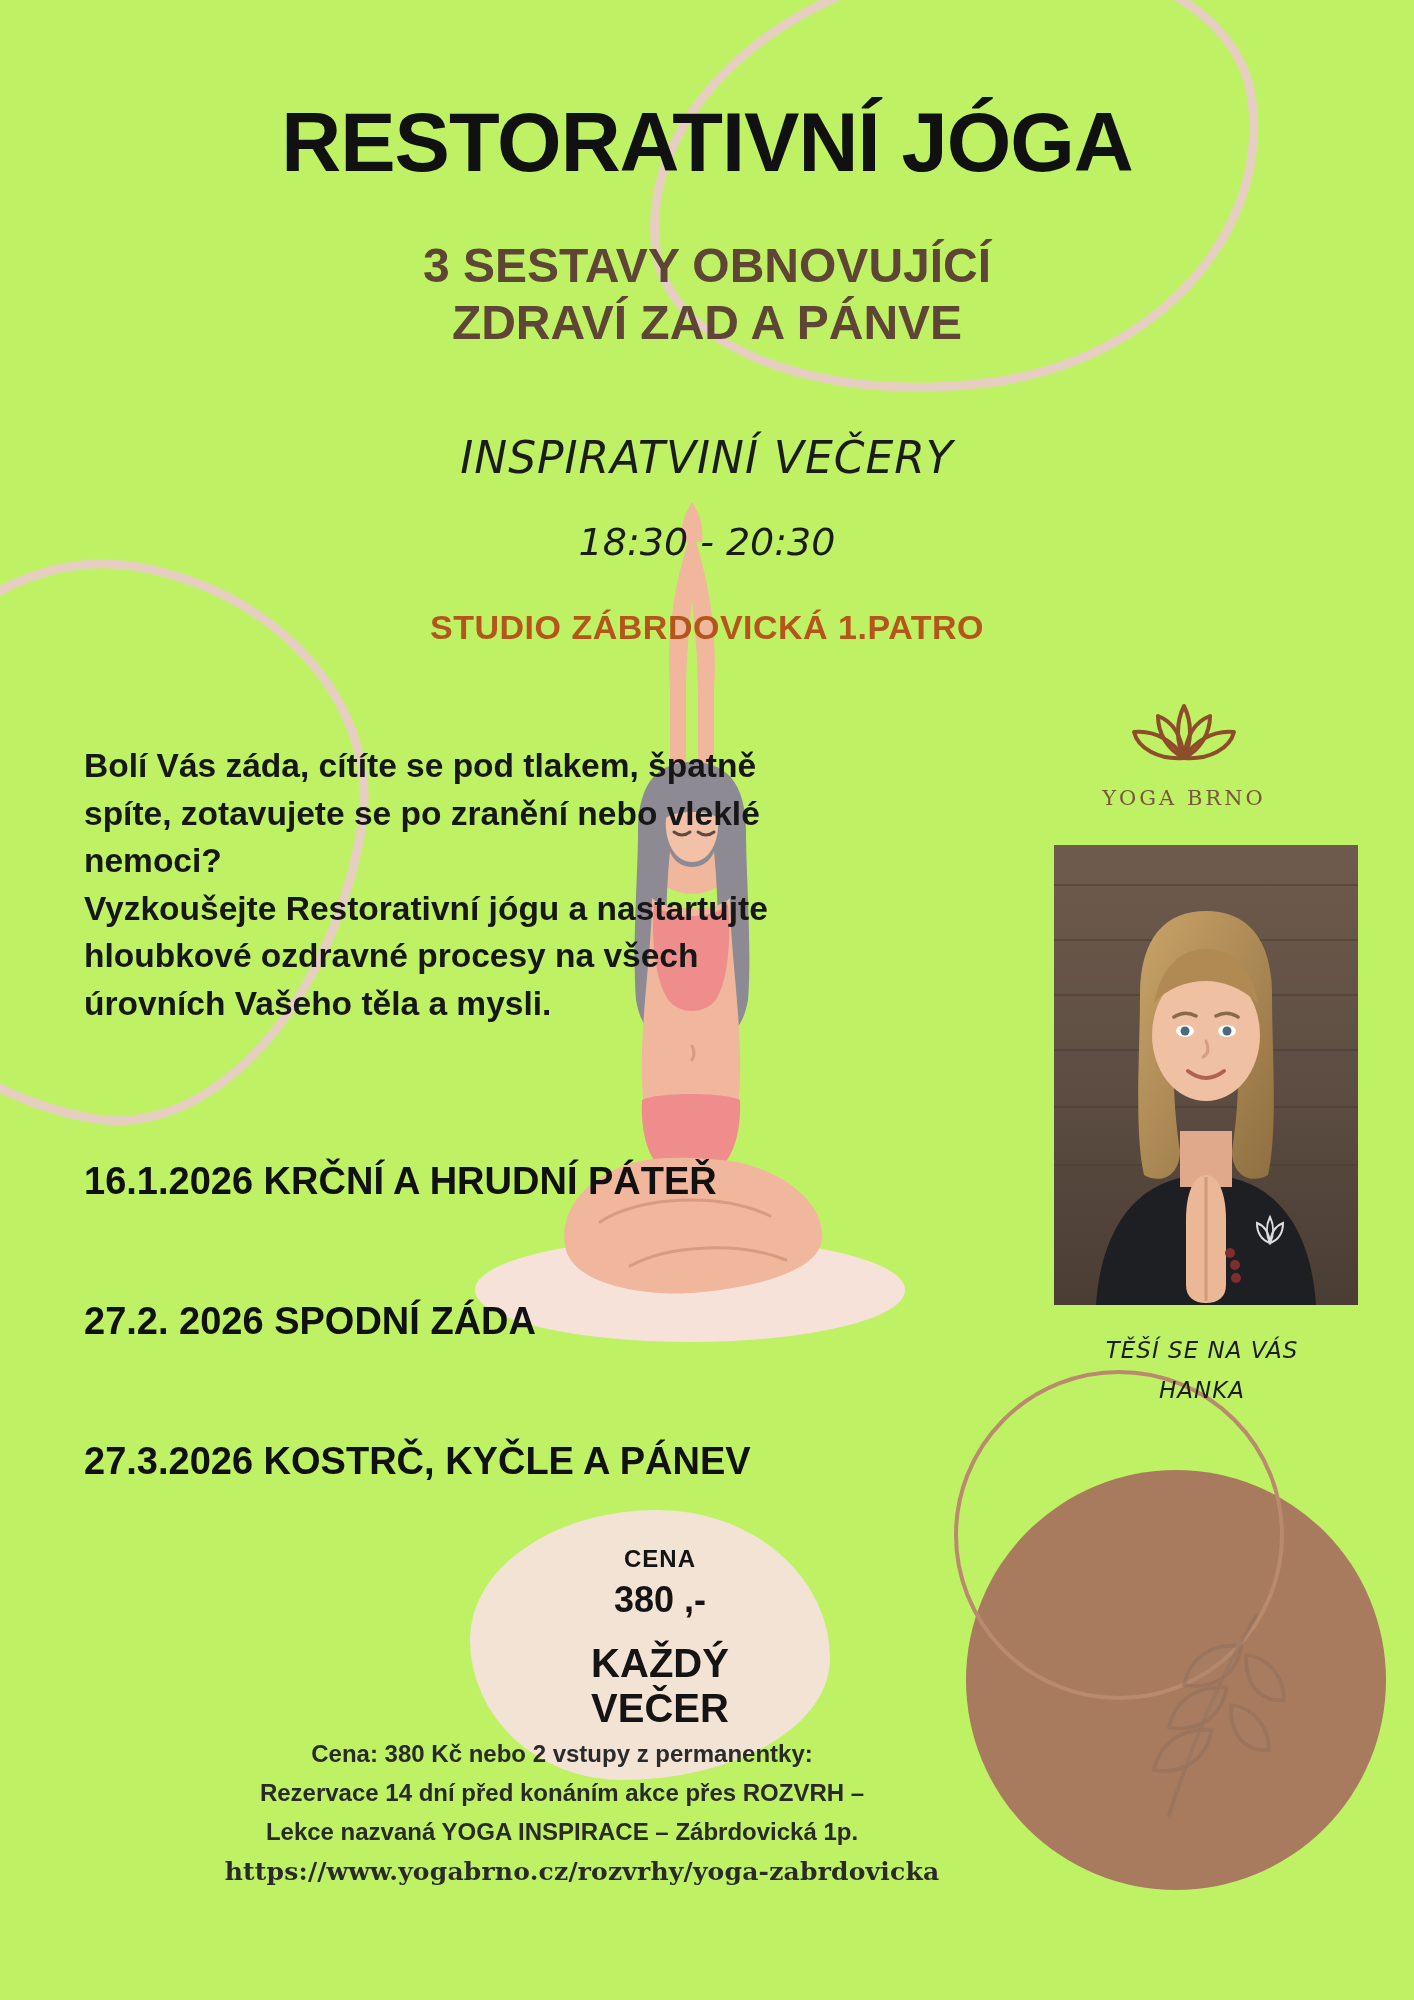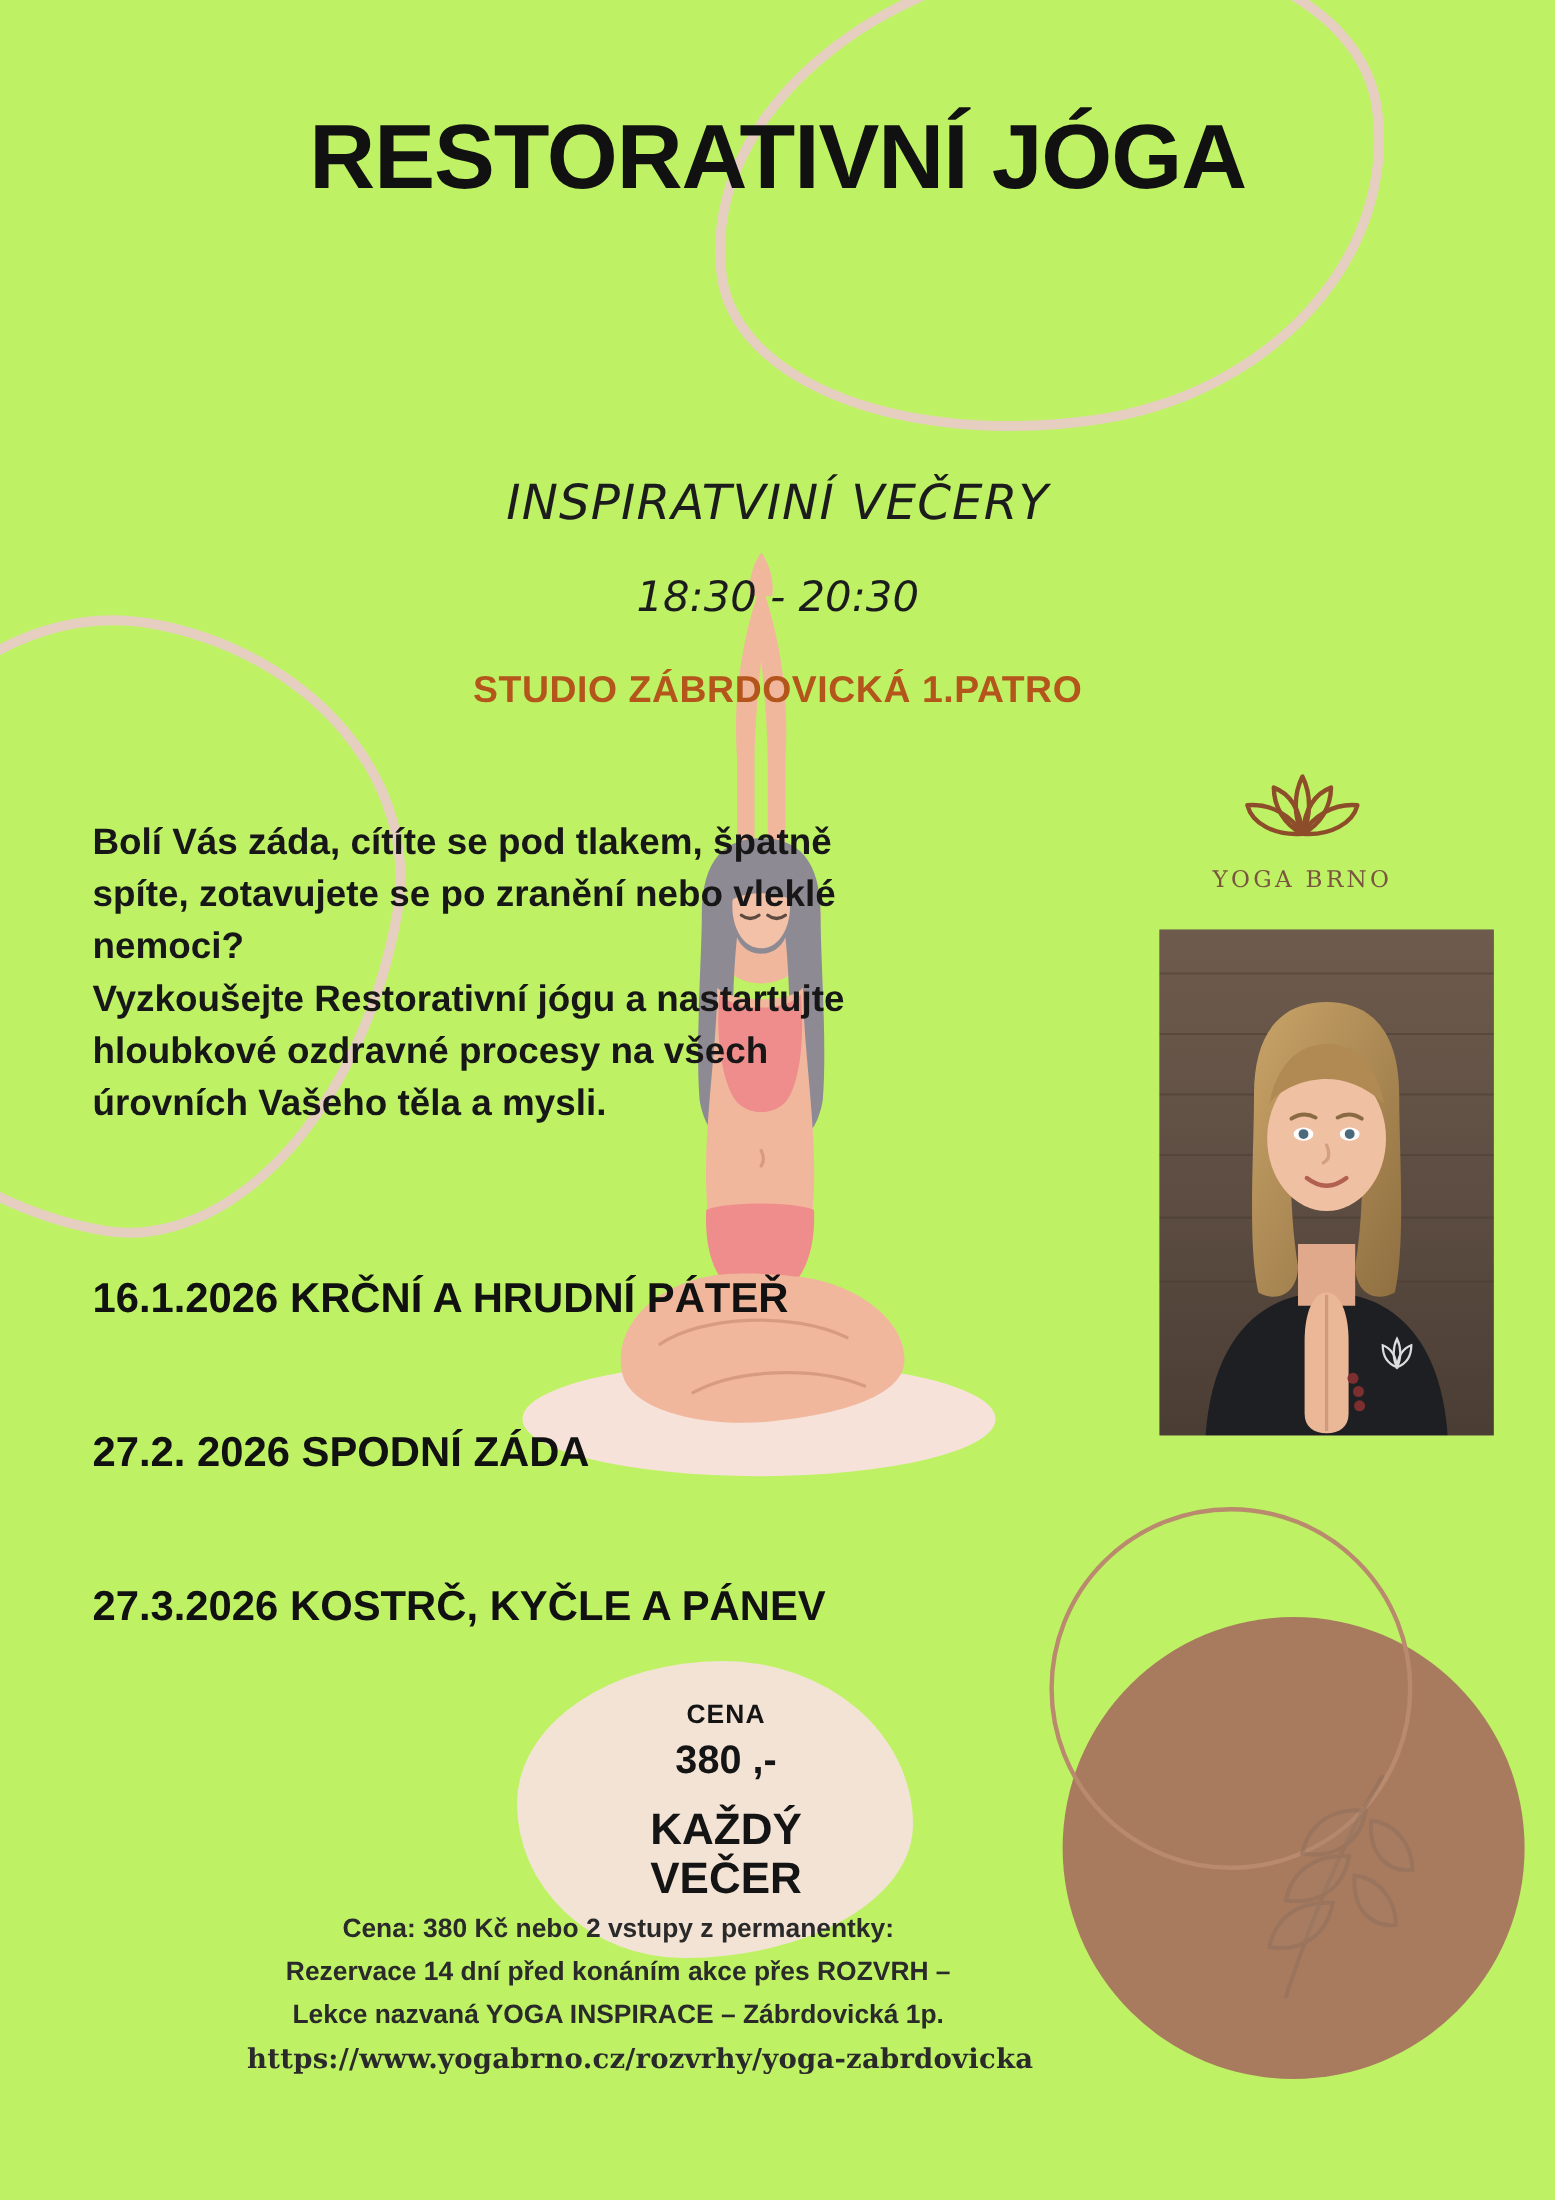--- a/index.html
+++ b/index.html
@@ -306,20 +306,24 @@
       <path d="M176 680 C120 690 86 730 96 770 C106 806 180 818 232 812
                C292 806 348 790 352 760 C356 726 318 692 266 682
                C240 678 200 676 176 680Z" fill="#f0b79d"></path>
       <path d="M130 742 C168 716 250 712 300 736" stroke="#d79b82" stroke-width="3" fill="none" stroke-linecap="round"></path>
       <path d="M160 786 C200 764 272 762 316 780" stroke="#d79b82" stroke-width="3" fill="none" stroke-linecap="round"></path>
     </svg>
   </div>
 
   <h1 class="h-main">RESTORATIVNÍ JÓGA</h1>
 
+  <div class="h-sub">
+    <div>3 SESTAVY OBNOVUJÍCÍ</div>
+    <div>ZDRAVÍ ZAD A PÁNVE</div>
+  </div>
 
   <div class="h-italic">INSPIRATVINÍ VEČERY</div>
   <div class="h-time">18:30 - 20:30</div>
   <div class="h-studio">STUDIO ZÁBRDOVICKÁ 1.PATRO</div>
 
   <div class="body-text">
     <div>Bolí Vás záda, cítíte se pod tlakem, špatně</div>
     <div>spíte, zotavujete se po zranění nebo vleklé</div>
     <div>nemoci?</div>
     <div>Vyzkoušejte Restorativní jógu a nastartujte</div>
@@ -411,20 +415,24 @@
       </g>
 
       <g fill="none" stroke="#ffffff" stroke-width="2" opacity=".85">
         <path d="M216 372 C212 380 212 390 216 398 C220 390 220 380 216 372Z"></path>
         <path d="M203 378 C203 388 208 395 216 398 C215 388 211 381 203 378Z"></path>
         <path d="M229 378 C229 388 224 395 216 398 C217 388 221 381 229 378Z"></path>
       </g>
     </svg>
   </div>
 
+  <div class="photo-caption">
+    <div>TĚŠÍ SE NA VÁS</div>
+    <div>HANKA</div>
+  </div>
 
   <div class="footer">
     <div>Cena: 380 Kč nebo 2 vstupy z permanentky:</div>
     <div>Rezervace 14 dní před konáním akce přes ROZVRH –</div>
     <div>Lekce nazvaná YOGA INSPIRACE – Zábrdovická 1p.</div>
     <div class="url">https://www.yogabrno.cz/rozvrhy/yoga-zabrdovicka</div>
   </div>
 
 </div>
 

